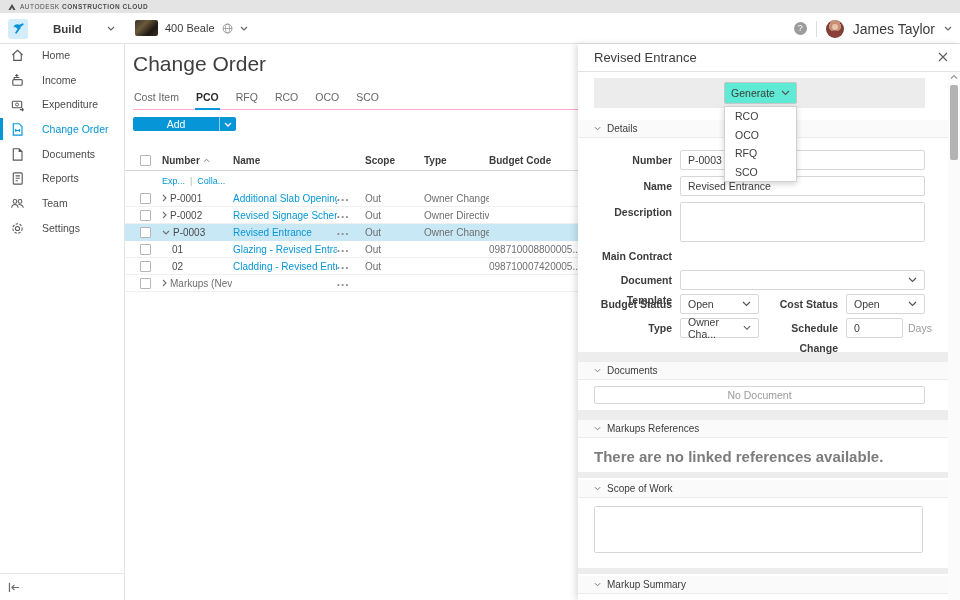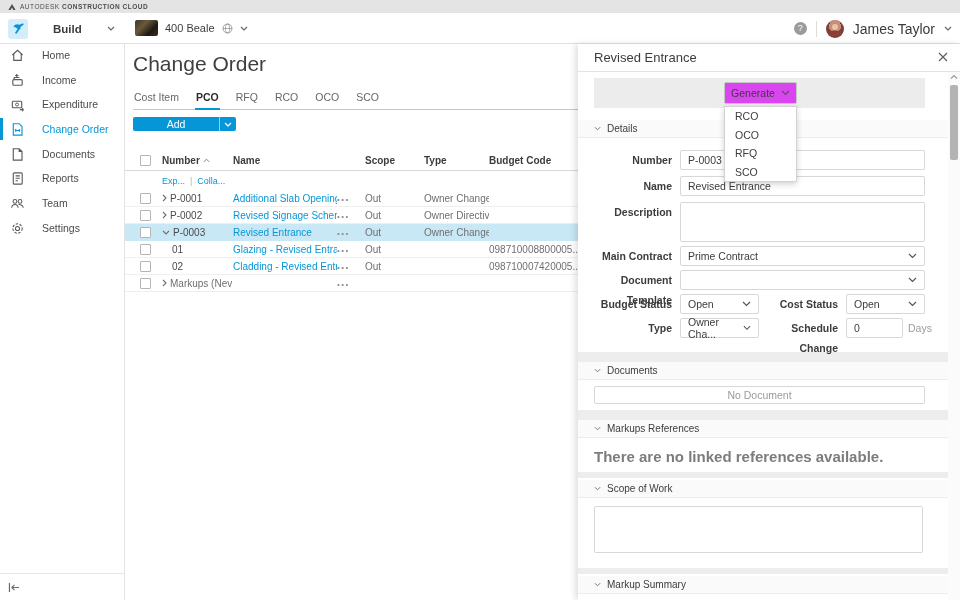--- a/index.html
+++ b/index.html
@@ -82,21 +82,21 @@
   .pb1 { top:28px; height:280px; }
   .pb2 { top:318px; height:48px; }
   .pb3 { top:376px; height:52px; }
   .pb4 { top:434px; height:90px; }
   .pb5 { top:530px; height:26px; }
   .pscroll { position:absolute; right:0; top:28px; width:12px; height:528px; background:#fbfbfb; }
   .pscroll .arrow { position:absolute; top:2px; left:2px; }
   .pscroll .thumb { position:absolute; top:13px; left:2px; width:8px; height:75px; background:#b3b3b3; border-radius:2px; cursor:pointer; }
 
   .ptoolbar { position:absolute; left:16px; top:34px; width:331px; height:30px; background:#ececec; }
-  .gen-btn { position:absolute; left:146px; top:38px; width:73px; height:22px; background:#d946ef; border:1px solid #c6c6c6; border-radius:2px; display:flex; align-items:center; justify-content:center; gap:6px; font-size:10.5px; color:#3c3c3c; cursor:pointer; z-index:61; }
+  .gen-btn { position:absolute; left:146px; top:38px; width:73px; height:22px; background:#5eead4; border:1px solid #c6c6c6; border-radius:2px; display:flex; align-items:center; justify-content:center; gap:6px; font-size:10.5px; color:#3c3c3c; cursor:pointer; z-index:61; }
   .gen-menu { position:absolute; left:146px; top:62px; width:73px; background:#fff; border:1px solid #d2d2d2; box-shadow:0 2px 6px rgba(0,0,0,.18); z-index:60; }
   .gen-item { height:18.5px; line-height:18.5px; padding-left:10px; font-size:10.5px; color:#3c3c3c; cursor:pointer; }
 
   .sect-title { position:absolute; left:0; width:370px; height:18px; display:flex; align-items:center; gap:6px; padding-left:16px; border-bottom:1px solid #ececec; background:#fafafa; cursor:pointer; }
   .sect-title span { font-size:10px; color:#3c3c3c; }
 
   .frow { position:absolute; left:0; width:370px; height:20px; }
   .flabel { position:absolute; left:0; top:0; width:94px; height:20px; line-height:20px; text-align:right; font-size:10.5px; font-weight:bold; color:#3c3c3c; }
   .fctrl { position:absolute; left:102px; top:0; width:245px; height:20px; border:1px solid #d7d7d7; border-radius:2px; background:#fff; display:flex; align-items:center; padding:0 7px; font-size:10.5px; color:#3c3c3c; }
   .fctrl input { border:none; outline:none; width:100%; font-size:10.5px; color:#3c3c3c; font-family:"Liberation Sans",sans-serif; background:transparent; }
@@ -433,26 +433,20 @@
       <span class="fctrl">
           <input value="Revised Entrance" style="">
         </span>
     </div>
     <div class="frow" style="top:158px; height:40px">
       <span class="flabel">Description</span>
       <span class="ftextarea" style="top:0; height:40px"><textarea style=""></textarea></span>
     </div>
     <div class="frow" style="top:202px">
       <span class="flabel">Main Contract</span>
-      <span class="fctrl select">
-        <span>Prime Contract</span>
-        <svg width="9" height="6" viewBox="0 0 9 6">
-            <path d="M1 1 L4.5 4.5 L8 1" stroke="#555" stroke-width="1.2" fill="none"></path>
-          </svg>
-      </span>
     </div>
     <div class="frow" style="top:226px">
       <span class="flabel">Document Template</span>
       <span class="fctrl select">
         <span></span>
         <svg width="9" height="6" viewBox="0 0 9 6">
             <path d="M1 1 L4.5 4.5 L8 1" stroke="#555" stroke-width="1.2" fill="none"></path>
           </svg>
       </span>
     </div>

